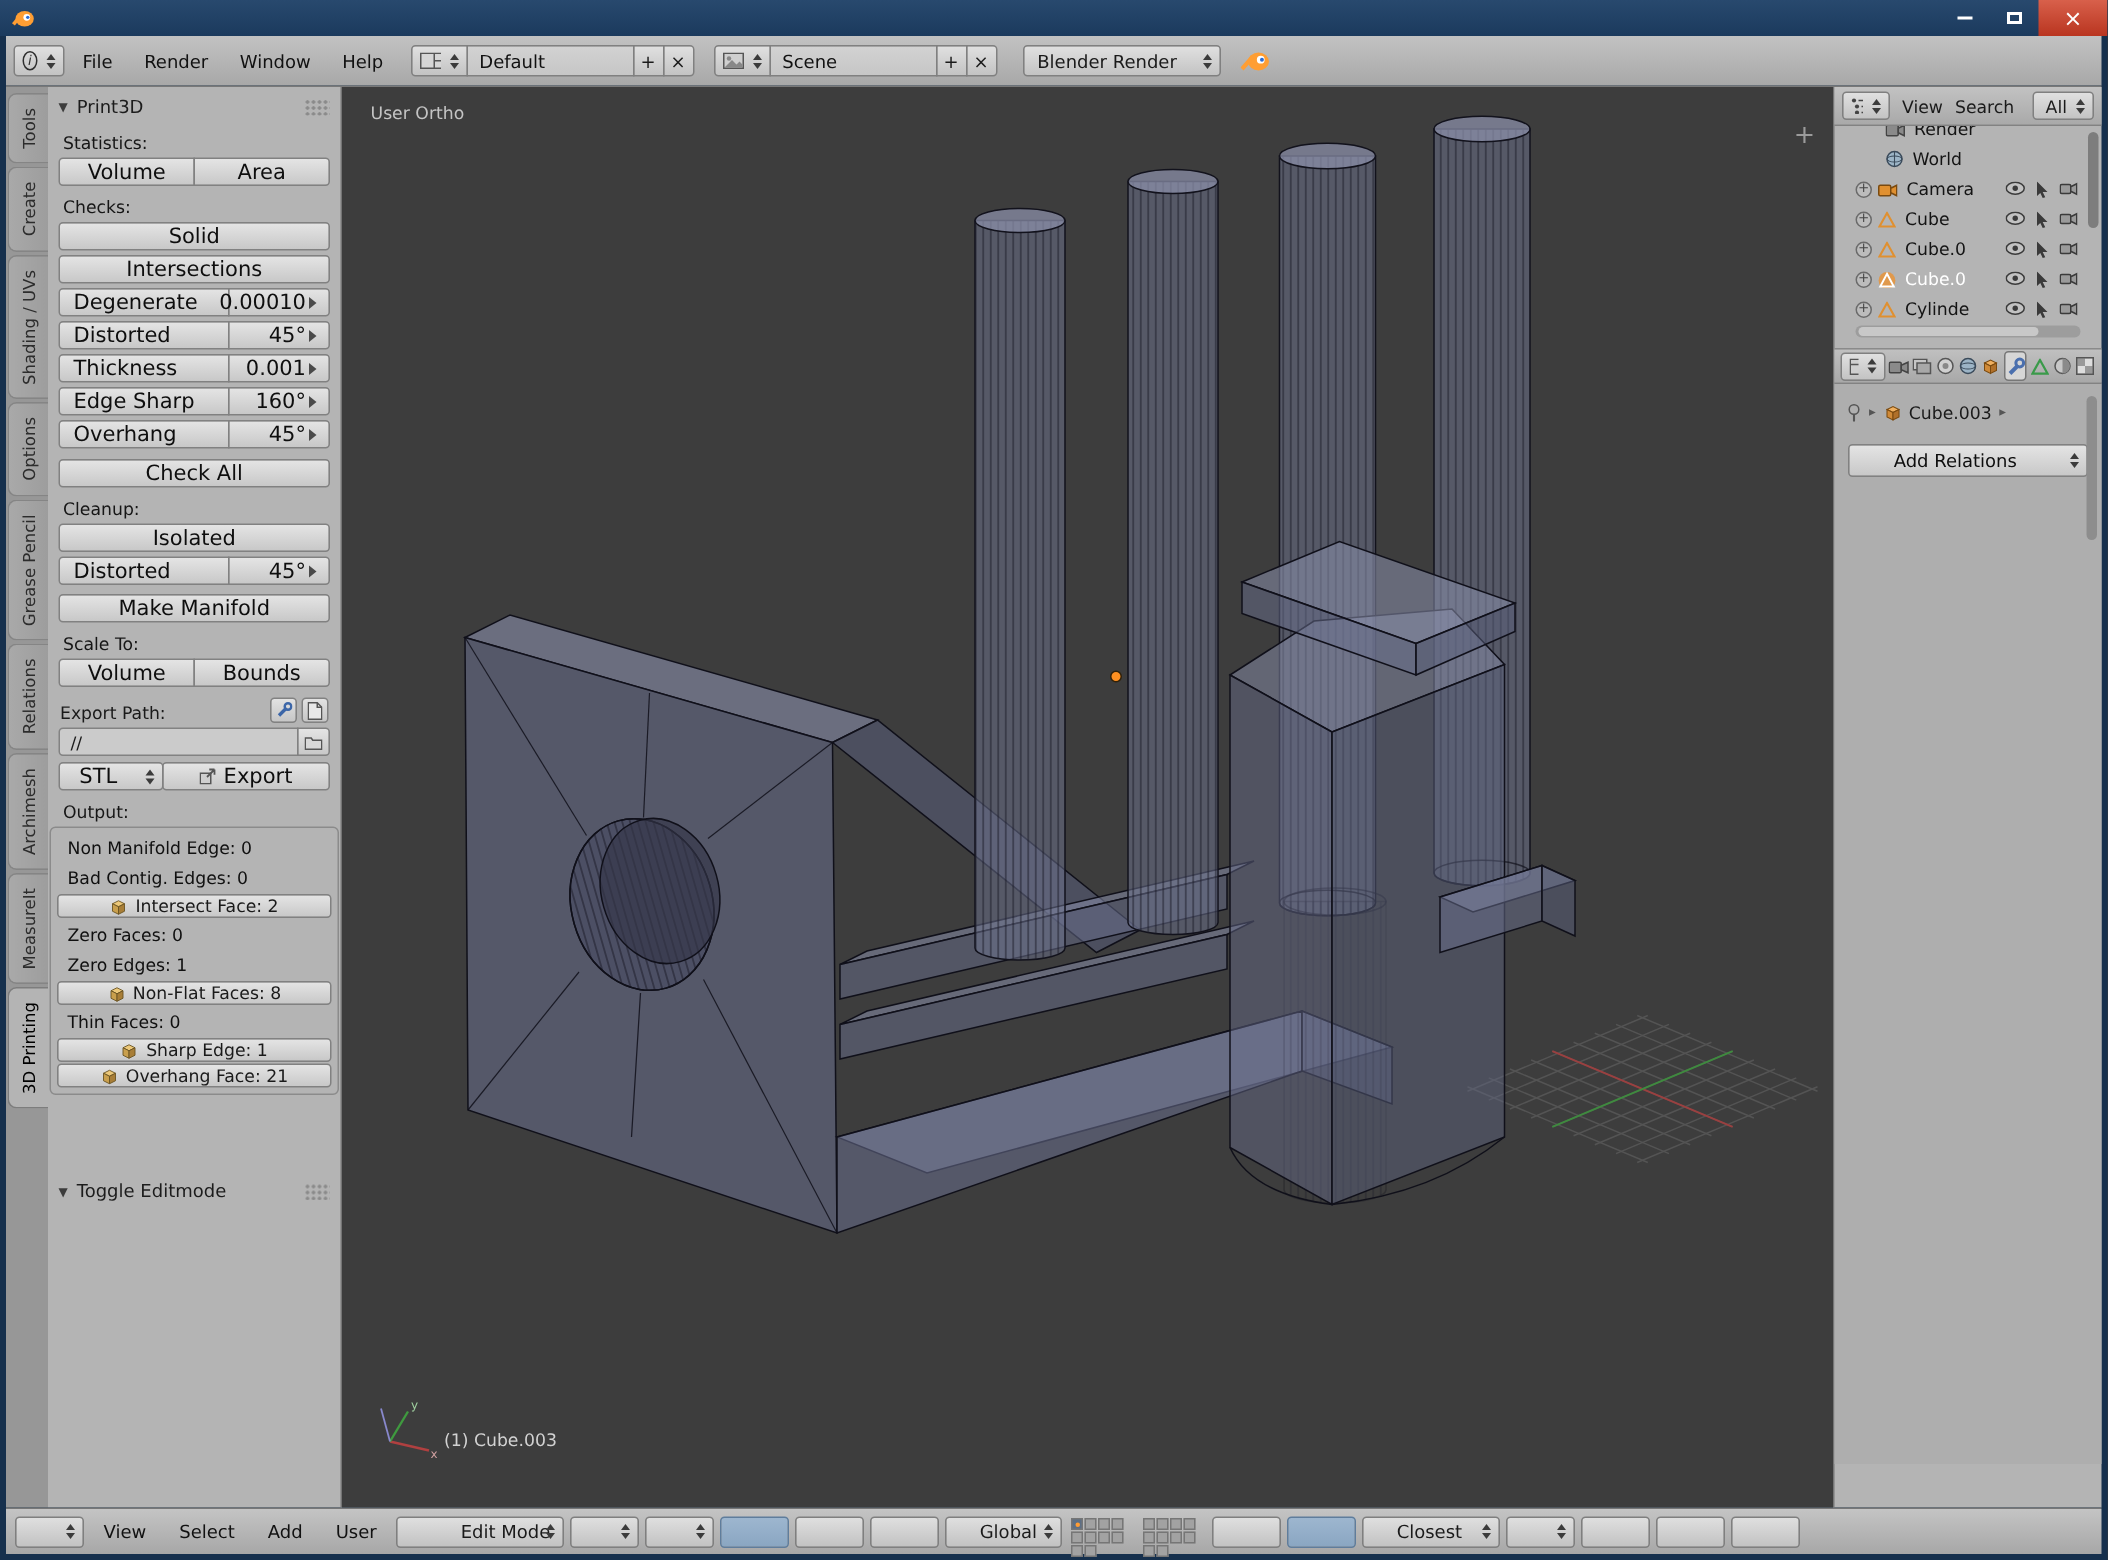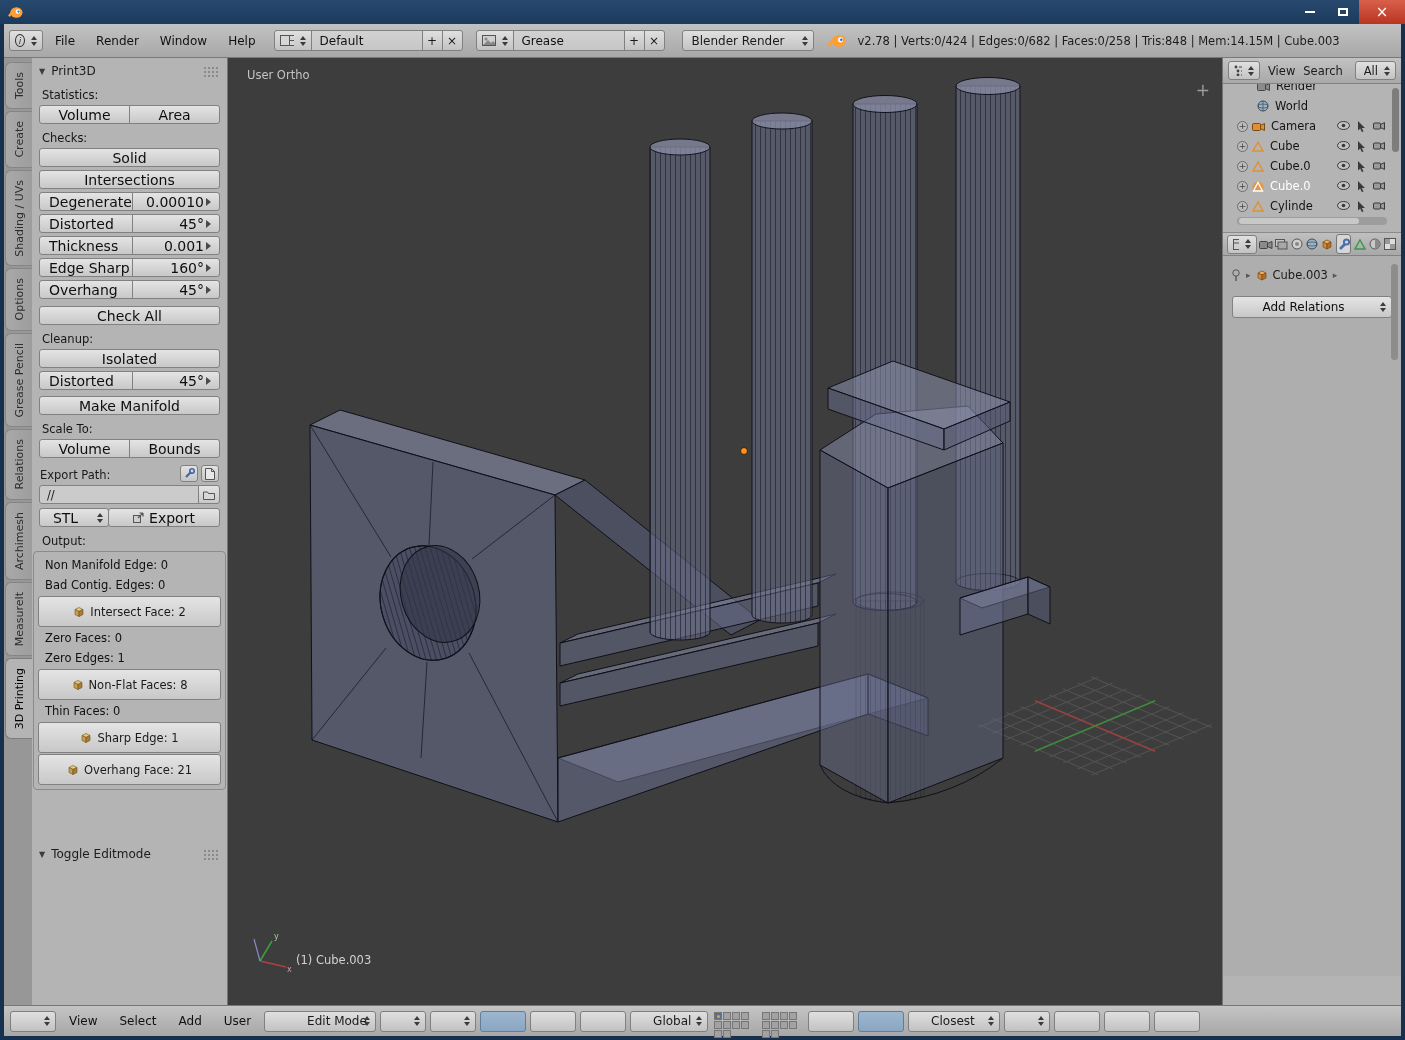--- a/index.html
+++ b/index.html
@@ -43,32 +43,32 @@
   .tri{font-size:8px;color:#3c3c3c}
   .dots{width:17px;height:11px;margin-left:auto;background-image:radial-gradient(#8a8a8a 1px,transparent 1.3px);background-size:4px 4px}
   .plabel{margin:7px 10px 3px;font-size:11.5px;color:#161616}
   .btn{height:19px;display:flex;align-items:center;justify-content:center;background:linear-gradient(#e4e4e4,#c8c8c8);border:1px solid #818181;border-radius:3px;font-size:14px;color:#0e0e0e}
   .brow{display:flex;margin:0 7px 3px}
   .brow .btn{flex:1}
   .seg .btn:first-child{border-radius:3px 0 0 3px}
   .seg .btn:last-child{border-radius:0 3px 3px 0;margin-left:-1px}
   .numrow{display:flex;margin:0 7px 3px}
   .numlabel{flex:1;justify-content:flex-start;padding-left:9px;border-radius:3px 0 0 3px}
-  .numval{width:88px;justify-content:flex-end;padding-right:15px;border-radius:0 3px 3px 0;margin-left:-1px;position:relative}
+  .numval{width:68px;justify-content:flex-end;padding-right:15px;border-radius:0 3px 3px 0;margin-left:-1px;position:relative}
   .numval::after{content:"";position:absolute;right:4px;top:50%;margin-top:-4px;border:4px solid transparent;border-left:5px solid #4a4a4a}
   .row-split{display:flex;align-items:flex-end;margin:7px 8px 3px}
   .mini-btn{width:18px;height:17px;display:flex;align-items:center;justify-content:center;background:linear-gradient(#e2e2e2,#c6c6c6);border:1px solid #828282;border-radius:3px;margin-left:3px}
   .pathrow{display:flex;margin:0 7px 4px}
   .pathfield{flex:1;height:19px;background:#cbcbcb;border:1px solid #828282;border-radius:3px 0 0 3px;display:flex;align-items:center;padding:0 7px;font-size:11.5px}
   .folder-btn{width:22px;height:19px;margin-left:-1px;border-radius:0 3px 3px 0}
   .stl{width:70px;position:relative}
   .export{flex:1;margin-left:-1px;gap:5px}
   .report-box{margin:2px 1px;padding:3px 3px;border:1px solid #8b8b8b;border-radius:4px}
   .report-text{height:20px;display:flex;align-items:center;padding-left:8px;font-size:11.5px;color:#101010}
-  .report-btn{height:31px;display:flex;align-items:center;justify-content:center;gap:6px;background:linear-gradient(#e4e4e4,#c8c8c8);border:1px solid #818181;border-radius:3px;font-size:11.5px;margin:1px 1px}
+  .report-btn{height:16px;display:flex;align-items:center;justify-content:center;gap:6px;background:linear-gradient(#e4e4e4,#c8c8c8);border:1px solid #818181;border-radius:3px;font-size:11.5px;margin:1px 1px}
   .gap-lg{height:52px}
 
   
   .viewport{position:absolute;left:228px;top:58px;width:994px;height:947px;background:#3d3d3d;overflow:hidden}
   .vp-label{position:absolute;left:19px;top:10px;color:#c4c4c4;font-size:11.5px}
   .vp-object{position:absolute;left:68px;bottom:38px;color:#d2d2d2;font-size:11.5px}
   .vp-plus{position:absolute;right:12px;top:22px;color:#9b9b9b;font-size:17px}
   .gizmo{position:absolute;left:18px;bottom:32px}
   #floor-grid line{stroke:#545454;stroke-width:1;vector-effect:non-scaling-stroke}
   .axisline{vector-effect:non-scaling-stroke}
@@ -157,38 +157,37 @@
         </span>
     </span>
     <span style="display:flex;margin-left:10px">
       <span class="ibtn rl dd" style="width:38px">
         <svg width="14" height="11">
             <rect x="0.5" y="0.5" width="13" height="10" fill="#cfcfcf" stroke="#555"></rect>
             <circle cx="4" cy="4" r="1.5" fill="#888"></circle>
             <polygon points="1,10 6,5 9,8 11,6 13,8 13,10" fill="#888"></polygon>
           </svg>
       </span>
-      <span class="field rm" style="width:112px">Grease</span>
+      <span class="field rm" style="width:112px">Scene</span>
       <span class="ibtn rm sq">
           <span>+</span>
         </span>
       <span class="ibtn rr sq">
           <span>×</span>
         </span>
     </span>
     <span class="ibtn dd" style="width:132px;margin-left:14px;justify-content:flex-start;padding-left:9px">
         <span>Blender Render</span>
       </span>
     <svg width="20" height="15" viewBox="0 0 20 15" style="margin-left:10px">
         <ellipse cx="12" cy="8" rx="7" ry="6" fill="#ff9e33"></ellipse>
         <circle cx="13.5" cy="6.8" r="2.6" fill="#fff"></circle>
         <circle cx="14.3" cy="6.8" r="1.3" fill="#2a6bd4"></circle>
         <path d="M1,13 L8,5" stroke="#ff9e33" stroke-width="2.8" fill="none"></path>
       </svg>
-    <span class="stats">v2.78 | Verts:0/424 | Edges:0/682 | Faces:0/258 | Tris:848 | Mem:14.15M | Cube.003</span>
   </div>
 
   <div class="tabstrip">
     <div class="vtab">
         <span>Tools</span>
       </div>
     <div class="vtab">
         <span>Create</span>
       </div>
     <div class="vtab">

